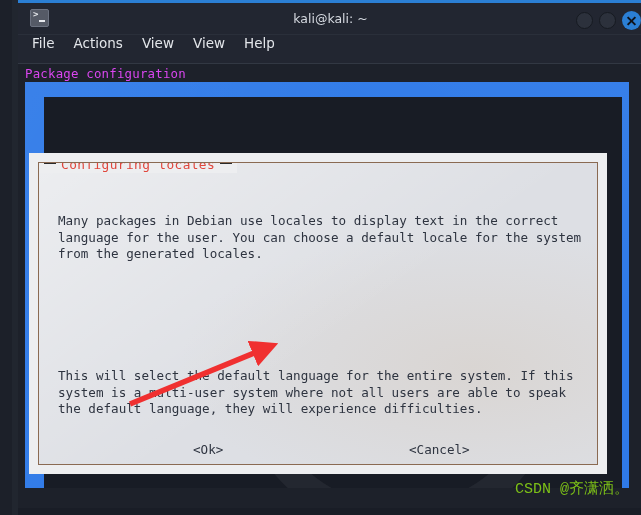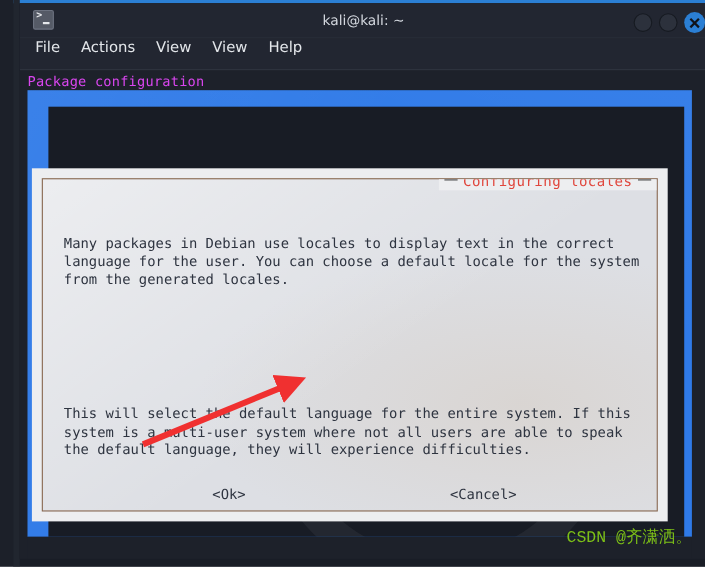--- a/index.html
+++ b/index.html
@@ -203,21 +203,21 @@
       linear-gradient(145deg, rgba(255,255,255,0.45) 0%, rgba(255,255,255,0) 55%),
       radial-gradient(ellipse at 78% 68%, rgba(214,205,196,0.55) 0%, rgba(214,205,196,0) 48%);
     border: 1px solid #8a6a52;
     box-sizing: border-box;
     overflow: hidden;
   }
   #dialog-title-wrap {
     position: absolute;
     left: 0; top: -9px;
     width: 100%;
-    text-align: right;
+    text-align: left;
     z-index: 3;
   }
   #dialog-title-bg {
     display: inline-block;
     background: #edeef0;
     padding: 0 5px;
     position: relative;
     top: 0px;
   }
   #dialog-title {

